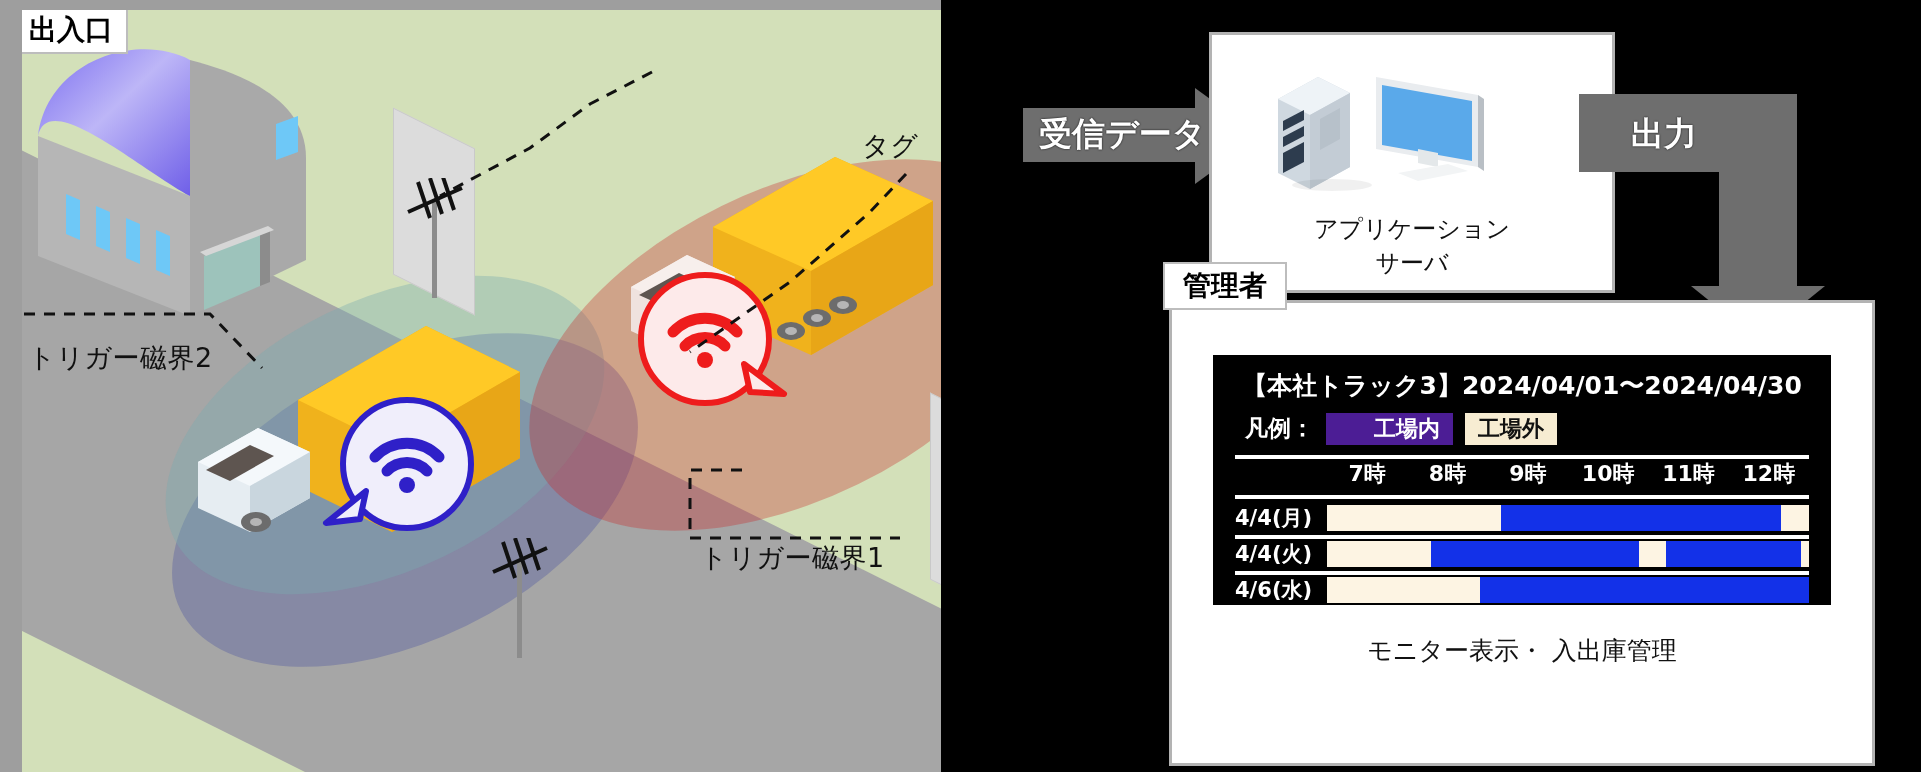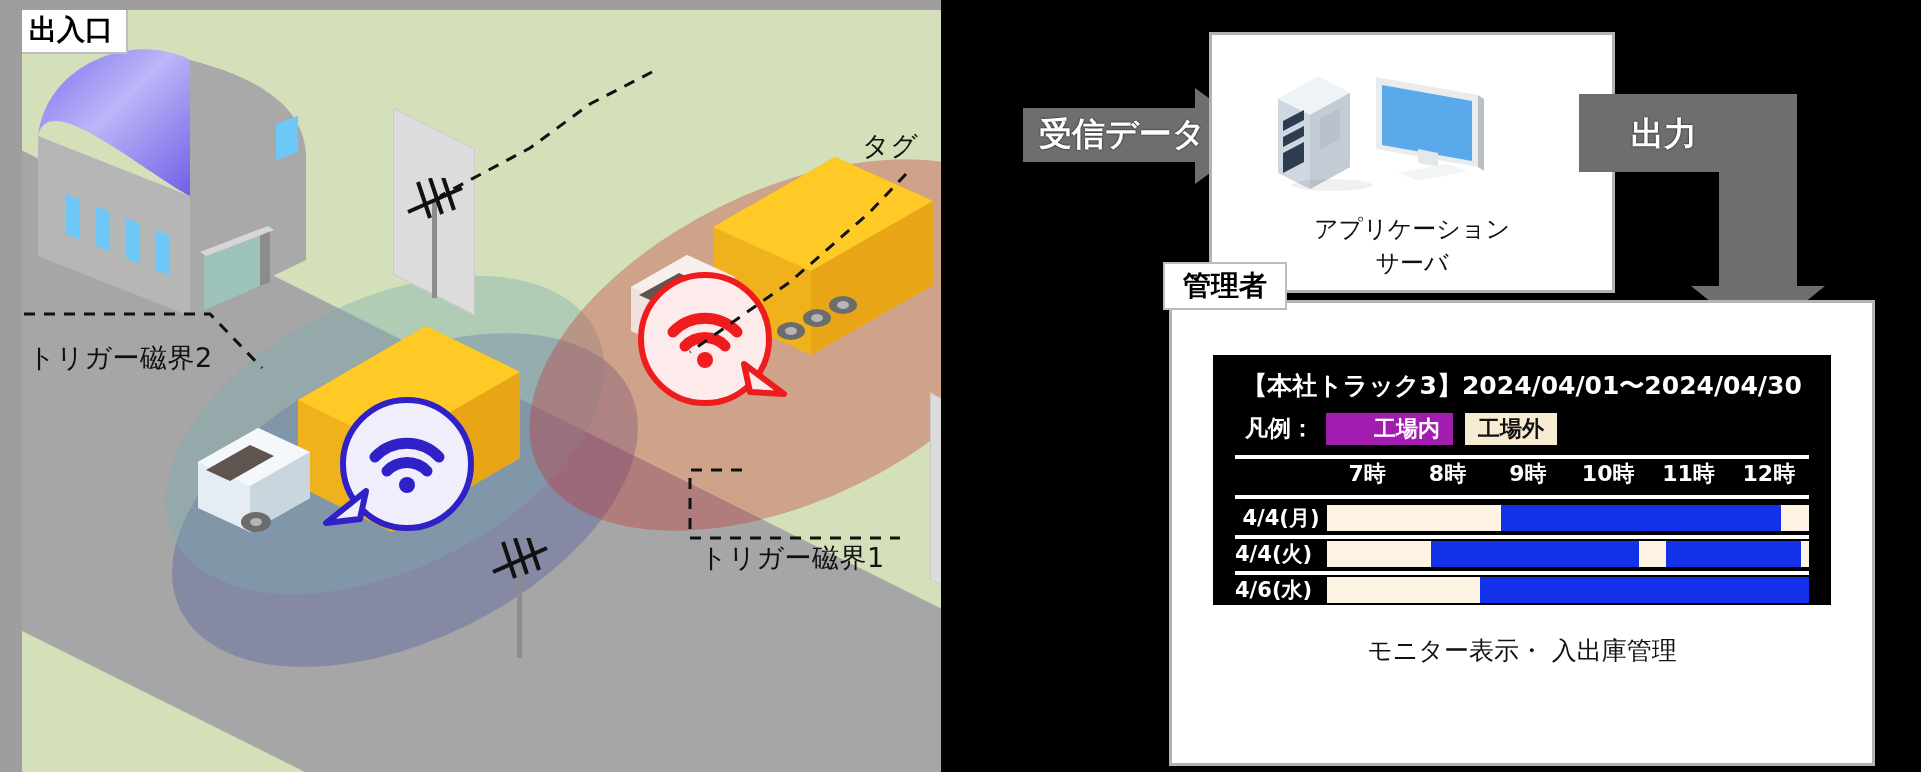--- a/index.html
+++ b/index.html
@@ -58,21 +58,21 @@
   .arrow-label{position:absolute;color:#fff;font-weight:bold;font-size:33px;white-space:nowrap;
      text-shadow:0 0 2px #000;}
 
   
   #monitor{position:absolute;left:41px;top:52px;width:618px;height:250px;background:#000;text-decoration:underline;}
   #mon-title{position:absolute;left:0;right:0;top:14px;text-align:center;color:#fff;
      font-size:25px;font-weight:bold;white-space:nowrap;}
   #legend-row{position:absolute;left:32px;top:58px;display:flex;align-items:flex-start;gap:12px;}
   #legend-row .lg-label{color:#fff;font-size:23px;font-weight:bold;}
   .lg-chip{font-size:22px;font-weight:bold;padding:3px 13px;line-height:1.2;}
-  .lg-in{background:#a21caf;color:#fff;padding-left:48px;}
+  .lg-in{background:#4c1d95;color:#fff;padding-left:48px;}
   .lg-out{background:#f7ecd2;color:#111;}
 
   .hrule{position:absolute;left:22px;width:574px;height:4px;background:#fff;}
   #hdr-row{position:absolute;left:0;top:104px;width:100%;height:30px;}
   .hdr-tick{position:absolute;color:#fff;font-size:22px;font-weight:bold;transform:translateX(-50%);white-space:nowrap;}
 
   .g-row{position:absolute;left:22px;width:574px;height:30px;display:flex;align-items:center;}
   .g-label{width:92px;flex:0 0 92px;color:#fff;font-size:21px;font-weight:bold;white-space:nowrap;}
   .g-track{position:relative;flex:1;height:26px;background:#000;}
   .seg{position:absolute;top:0;height:26px;}
@@ -303,21 +303,21 @@
             <span class="hdr-tick" style="left: 154.167px;">7時</span>
             <span class="hdr-tick" style="left: 234.5px;">8時</span>
             <span class="hdr-tick" style="left: 314.833px;">9時</span>
             <span class="hdr-tick" style="left: 395.167px;">10時</span>
             <span class="hdr-tick" style="left: 475.5px;">11時</span>
             <span class="hdr-tick" style="left: 555.833px;">12時</span>
           </div>
         <div class="hrule" style="top:140px;"></div>
 
         <div id="gantt-rows">
-            <div class="g-row" style="top: 148px; text-align: center;">
+            <div class="g-row" style="top: 148px;">
               <div class="g-label">4/4(月)</div>
               <div class="g-track">
                 <div class="seg outside" style="left: 0%; width: 36.1667%;"></div>
                 <div class="seg inside" style="left: 36.1667%; width: 58%;"></div>
                 <div class="seg outside" style="left: 94.1667%; width: 5.83333%;"></div>
               </div>
             </div>
             <div class="g-row" style="top: 184px;">
               <div class="g-label">4/4(火)</div>
               <div class="g-track">

